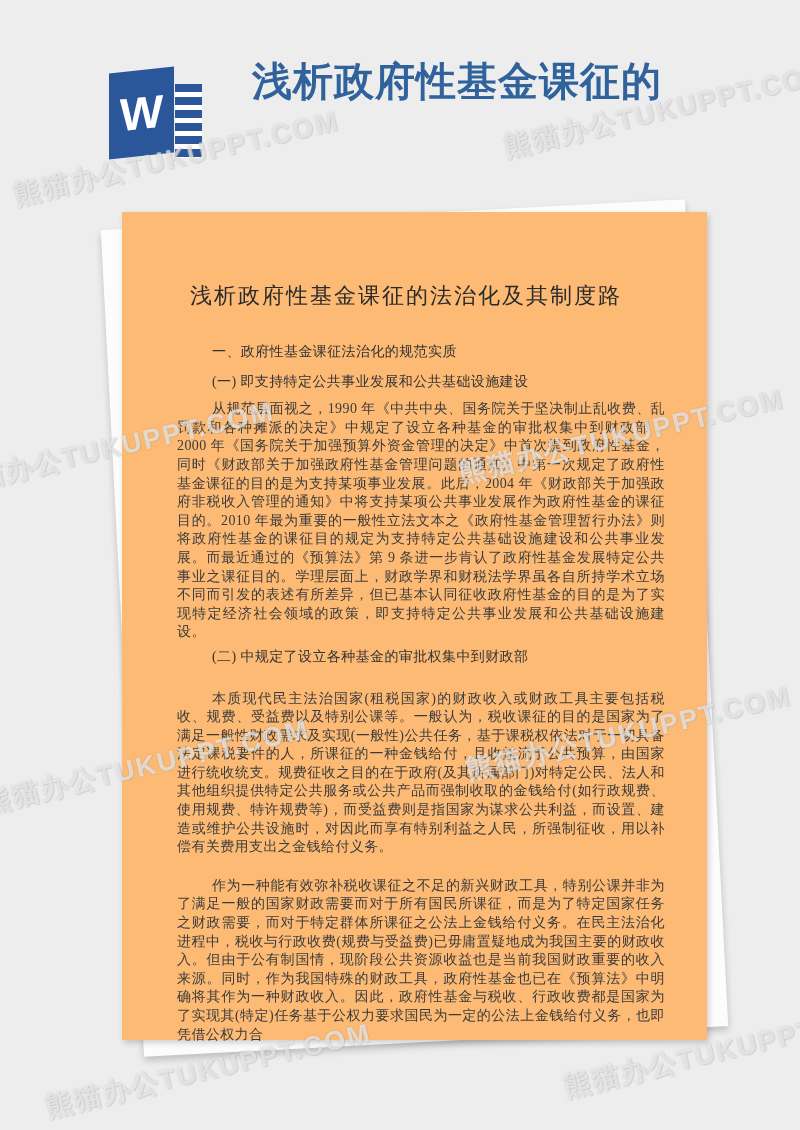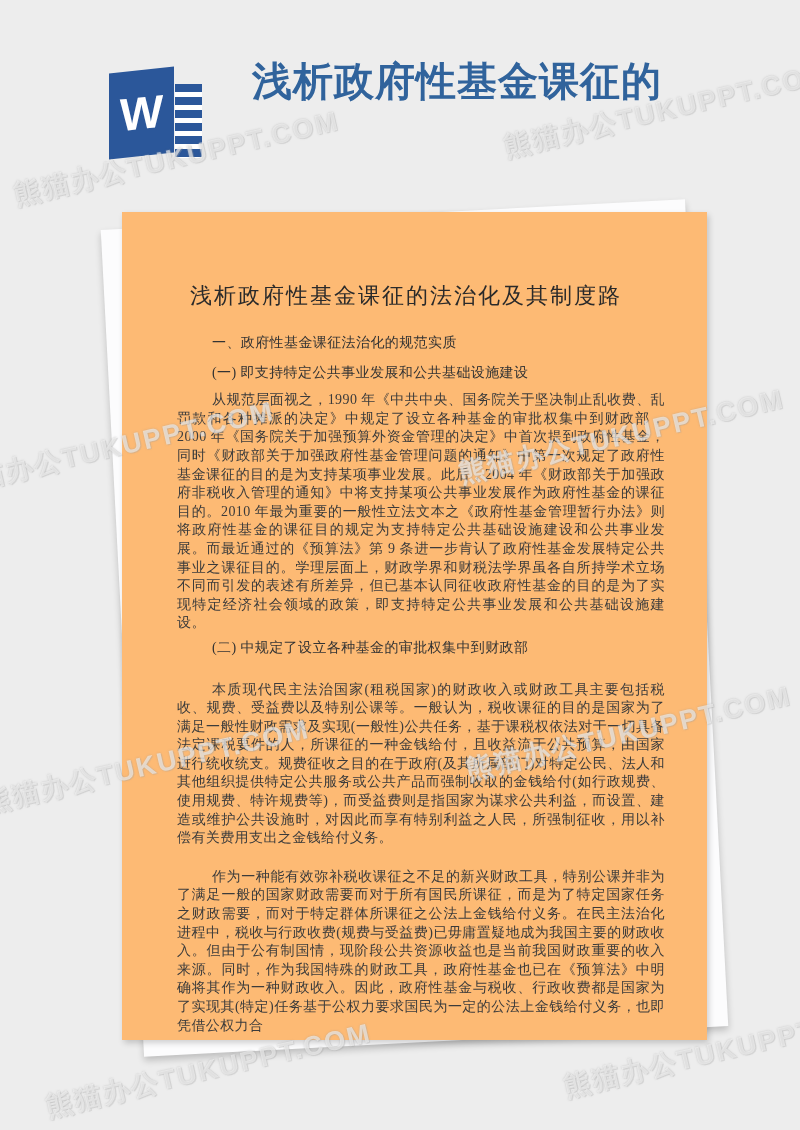--- a/index.html
+++ b/index.html
@@ -42,21 +42,21 @@
     box-sizing:border-box; padding:69px 42px 0 55px;
   }
   .doc-title {
     font-size:22px; color:#2a2a2a; letter-spacing:2px;
     margin:0 0 0 13px; line-height:30px; white-space:nowrap;
   }
   .block {
     font-size:14px; line-height:18.6px; color:#3b3b3b;
     letter-spacing:0.4px; text-align:justify; text-indent:2.5em;
   }
-  .b-h1 { margin-top:23px; color:#333;font-family:Liberation Mono, monospace; }
+  .b-h1 { margin-top:32px; color:#333;font-family:Liberation Mono, monospace; }
   .b-h2 { margin-top:11px; color:#333; }
   .b-p1 { margin-top:9px; }
   .b-h3 { margin-top:6px; color:#333; }
   .b-p2 { margin-top:23px; }
   .b-p3 { margin-top:20px; }
 
   
   .wm {
     position:absolute; z-index:30; pointer-events:none;
     font-family:"Liberation Sans","DejaVu Sans",sans-serif;

